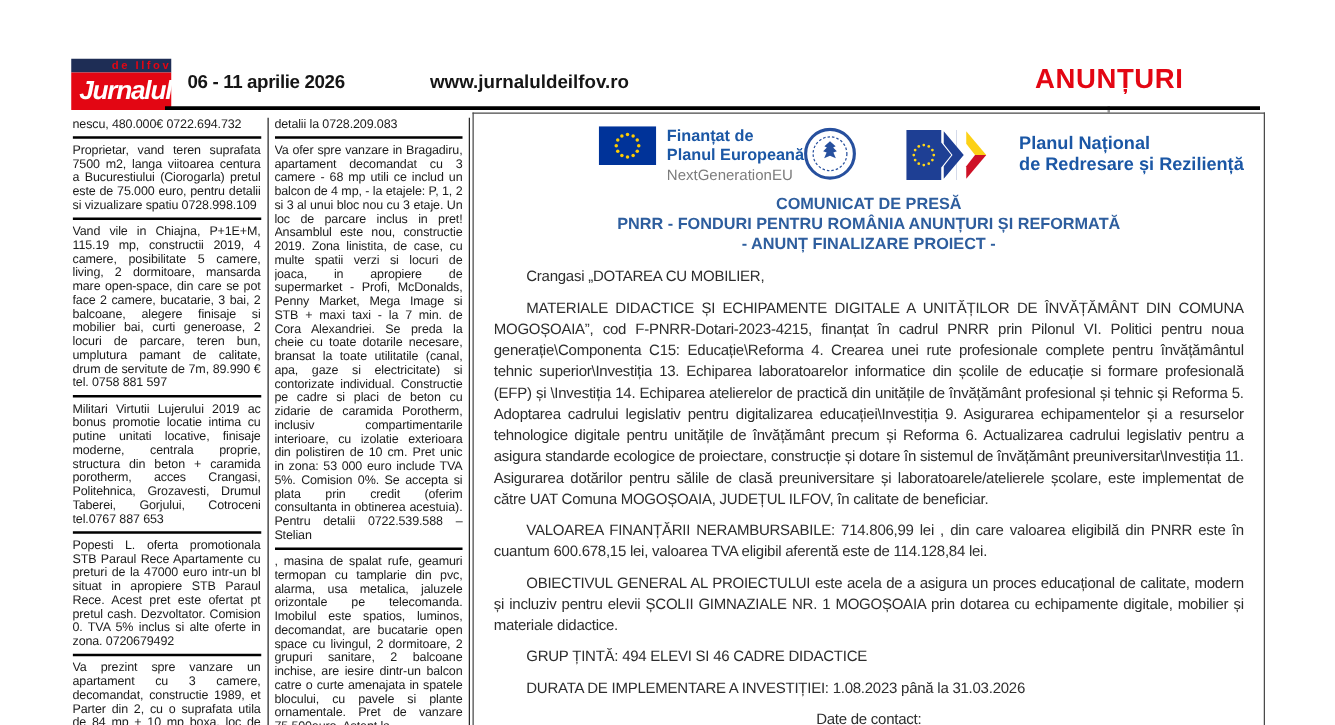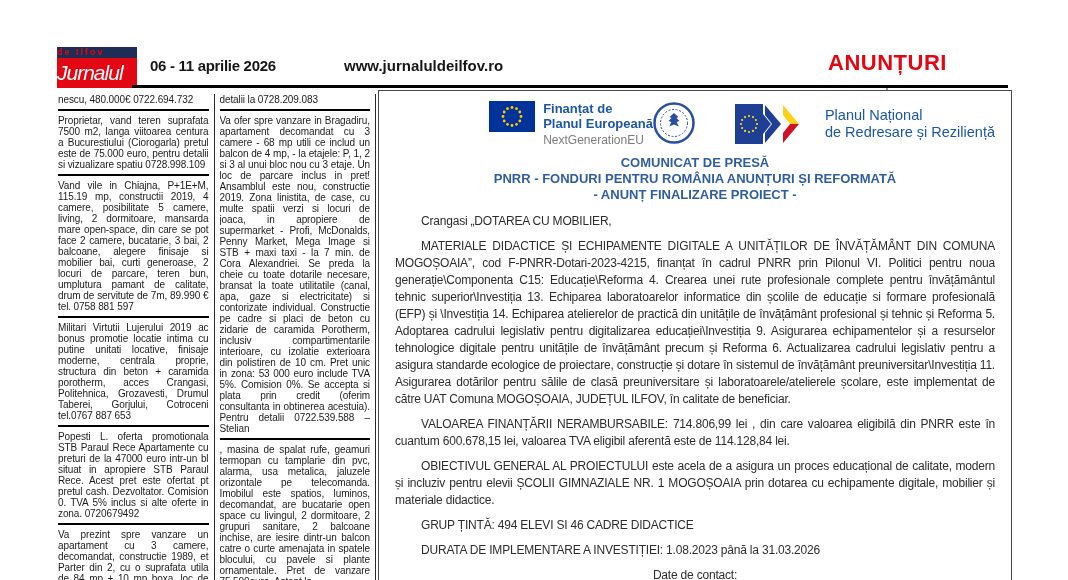--- a/index.html
+++ b/index.html
@@ -1,24 +1,24 @@
 <!DOCTYPE html>
 <html><head>
 <meta charset="utf-8">
 <style>
   html,body{margin:0;padding:0;background:#fff;}
   .page{position:relative;width:1068px;height:580px;background:#ffffff;overflow:hidden;
         font-family:"Liberation Sans", sans-serif;color:#1b1b1b;}
 
   
   .logo{position:absolute;left:57px;top:47px;width:80px;height:41px;}
-  .logo-top{background:#1e2d55;color:#e30613;font-size:9px;font-weight:bold;text-align:left;
+  .logo-top{background:#1e2d55;color:#e30613;font-size:9px;font-weight:bold;text-align:right;
             height:11px;line-height:11px;letter-spacing:2px;}
-  .logo-main{background:#e30613;color:#fff;font-weight:normal;font-style:italic;font-size:21px;
-             text-align:left;height:30px;line-height:29px;letter-spacing:-1px;}
+  .logo-main{background:#e30613;color:#fff;font-weight:bold;font-style:italic;font-size:21px;
+             text-align:right;height:30px;line-height:29px;letter-spacing:-1px;}
   .hdr-date{position:absolute;left:150px;top:57px;font-size:15px;font-weight:bold;color:#161616;letter-spacing:-0.3px;}
   .hdr-web{position:absolute;left:344px;top:57px;font-size:15px;font-weight:bold;color:#161616;}
   .hdr-right{position:absolute;left:828px;top:50px;display:flex;align-items:center;gap:9px;flex-direction:column;}
   .hdr-section{color:#e30613;font-weight:800;font-size:22px;letter-spacing:0.5px;}
   .hdr-pipe{width:2px;height:24px;background:#9a9a9a;}
   .hdr-page{font-size:27px;font-weight:800;color:#141414;letter-spacing:-1px;}
   .hdr-rule{position:absolute;left:132px;top:85px;width:876px;height:3px;background:#000;}
 
   
   .classifieds{position:absolute;left:58px;top:94px;width:318px;height:486px;display:flex;overflow:hidden;}
@@ -31,21 +31,21 @@
   .press-box{position:absolute;left:378px;top:90px;width:634px;height:500px;background:#fff;
              border:1px solid #4a4a4a;border-bottom:none;box-sizing:border-box;padding:10px 16px 0 16px;}
   .logos{display:flex;justify-content:flex-end;align-items:flex-start;height:52px;}
   .eu-logo{display:flex;gap:8px;align-items:flex-start;}
   .eu-text{display:flex;flex-direction:column;}
   .eu-l1,.eu-l2{font-size:13px;font-weight:bold;color:#1b57a5;line-height:15px;}
   .eu-l3{font-size:12px;color:#7c7c7c;line-height:15px;margin-top:2px;}
   .gov-seal{margin-top:1px;margin-right:40px;}
   .pnrr-logo{display:flex;align-items:center;gap:8px;}
   .pnrr-text{display:flex;flex-direction:column;}
-  .pnrr-l1,.pnrr-l2{font-size:14.5px;font-weight:normal;color:#1b57a5;line-height:17px;}
+  .pnrr-l1,.pnrr-l2{font-size:14.5px;font-weight:bold;color:#1b57a5;line-height:17px;}
 
   .pr-title{margin-top:2px;text-align:center;color:#2e5e9e;font-weight:bold;}
   .pr-title div{font-size:13px;line-height:16px;}
 
   .pr-body{margin-top:10px;font-size:12px;line-height:17px;color:#2d2d2d;text-align:justify;letter-spacing:-0.2px;}
   .pr-body p{margin:0 0 8px 0;text-indent:26px;}
   .pr-body p.contact{text-align:center;text-indent:0;margin-top:4px;}
 </style>
 </head>
 <body>

